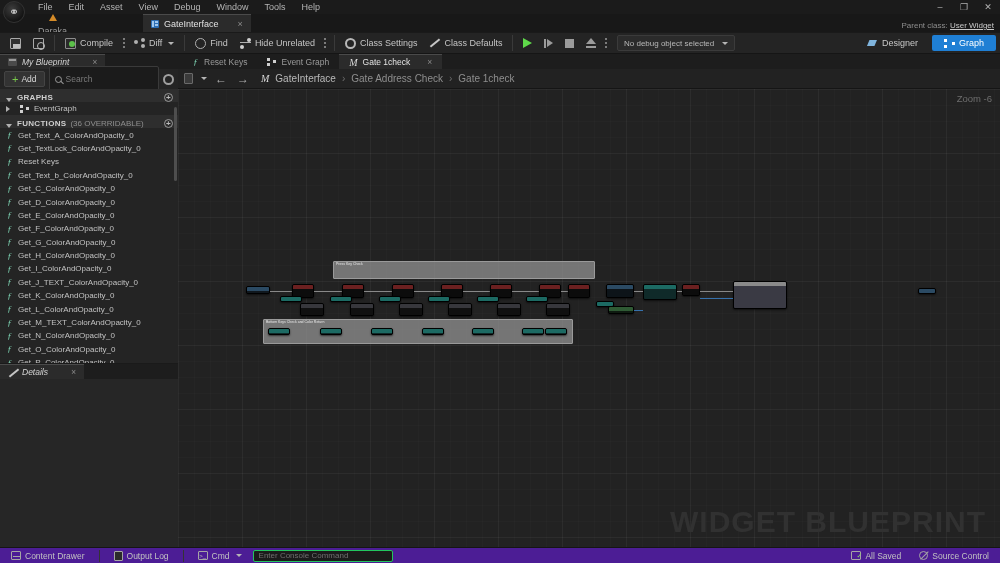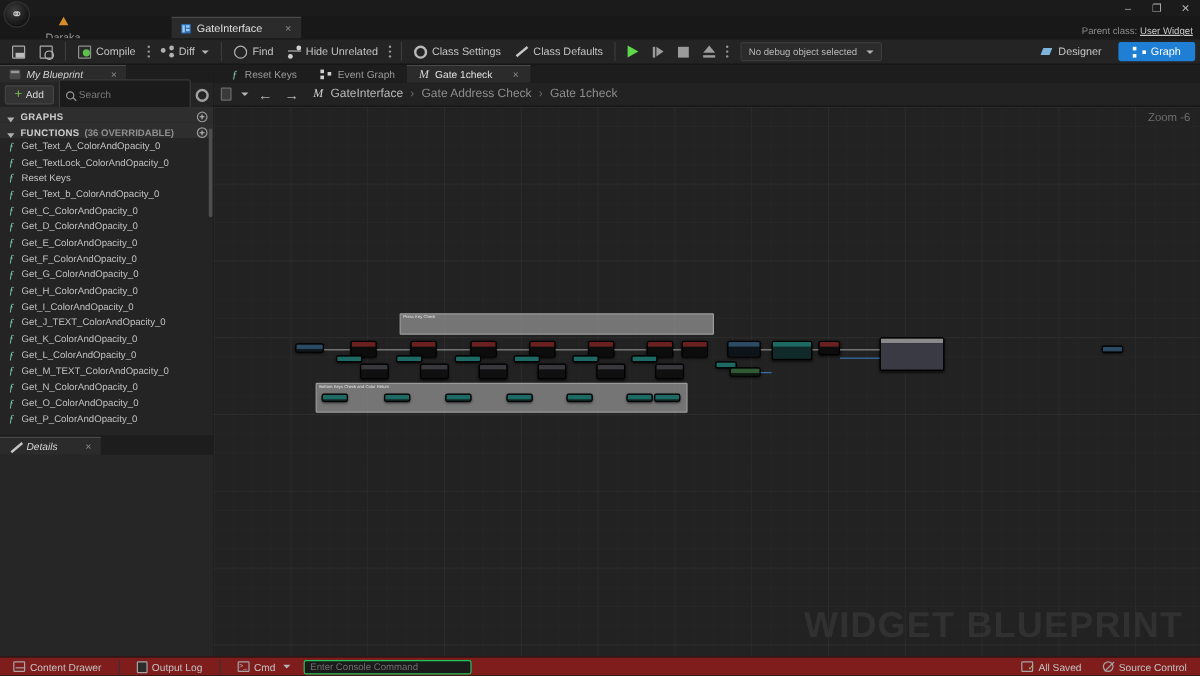--- a/index.html
+++ b/index.html
@@ -115,21 +115,21 @@
     display:flex;align-items:center;gap:4px;padding:0 5px;}
   .searchbox .ph{font-size:8.5px;color:#7a7a7a;}
   .mag{width:7px;height:7px;border:1.3px solid #9a9a9a;border-radius:50%;position:relative;flex:none;}
   .mag:after{content:"";position:absolute;right:-3px;bottom:-2px;width:4px;height:1.3px;background:#9a9a9a;
     transform:rotate(45deg);}
   .gearsm{width:11px;height:11px;border-radius:50%;border:2px solid #a0a0a0;flex:none;}
 
   .scroller{flex:1;overflow:hidden;position:relative;}
   .section{height:13px;background:#2e2e2e;display:flex;align-items:flex-end;padding:0 6px;
     font-size:8px;font-weight:bold;color:#cfcfcf;letter-spacing:.3px;position:relative;}
-  .section .sub{font-weight:bold;color:#8f8f8f;margin-left:4px;letter-spacing:0;}
+  .section .sub{font-weight:normal;color:#8f8f8f;margin-left:4px;letter-spacing:0;}
   .arrow-d{width:0;height:0;border-left:3px solid transparent;border-right:3px solid transparent;
      border-top:4px solid #b0b0b0;margin-right:5px;}
   .arrow-r{width:0;height:0;border-top:3px solid transparent;border-bottom:3px solid transparent;
      border-left:4px solid #b0b0b0;margin-right:5px;}
   .circplus{position:absolute;right:5px;width:9px;height:9px;border-radius:50%;border:1px solid #9a9a9a;
     display:flex;align-items:center;justify-content:center;font-size:8px;color:#bdbdbd;line-height:7px;}
   .row{height:13.4px;display:flex;align-items:center;padding:0 6px;font-size:8px;color:#c2c2c2;gap:5px;}
   .fx{color:#7fd6b5;font-family:"Liberation Serif",serif;font-style:italic;font-size:9px;width:7px;text-align:center;flex:none;}
   .i-graph{width:9px;height:8px;position:relative;flex:none;}
   .i-graph i{position:absolute;width:3px;height:3px;background:#cfcfcf;display:block;}
@@ -175,21 +175,21 @@
       box-shadow:0 1px 2px rgba(0,0,0,.6);overflow:hidden;}
   .nd .hd{height:4px;width:100%;}
   .nd .bd{height:100%;background:#0c0c0c;position:relative;}
   .comment{position:absolute;border:1px solid #9a9a9a;background:rgba(168,168,168,.62);border-radius:1px;}
   .comment .ct{font-size:3.5px;color:#e8e8e8;padding:0 2px;line-height:5px;white-space:nowrap;overflow:hidden;}
   .wire{position:absolute;height:1px;background:#9a9a9a;opacity:.85;}
   .wire.cy{background:#25b6a4;}
   .wire.bl{background:#3a7fc4;}
 
   
-  .status{height:16px;background:#7f1d1d;border-top:1px solid #151515;display:flex;align-items:center;
+  .status{height:16px;background:#4c1d95;border-top:1px solid #151515;display:flex;align-items:center;
     padding:0 4px;gap:4px;flex:none;position:relative;text-align:center;}
   .sbtn{display:flex;align-items:center;gap:4px;padding:1px 7px;font-size:8.5px;color:#c2c2c2;border-radius:2px;}
   .vsep{width:1px;height:12px;background:#343434;margin:0 3px;}
   .cmdinput{height:12px;width:140px;background:#1b1b1b;border:1px solid #22c55e;border-radius:2px;
     display:flex;align-items:center;padding:0 5px;font-size:8px;color:#6f6f6f;
     font-family:Liberation Sans, sans-serif;}
   .statright{position:absolute;right:4px;display:flex;align-items:center;gap:4px;}
   .i-drawer{width:10px;height:9px;border:1px solid #a5a5a5;border-radius:1px;position:relative;}
   .i-drawer:after{content:"";position:absolute;left:1px;top:4px;width:8px;height:1px;background:#a5a5a5;}
   .i-log{width:9px;height:10px;border:1px solid #a5a5a5;border-radius:1px;background:#2b2b2b;}
@@ -201,20 +201,30 @@
   .i-sc:after{content:"";position:absolute;left:-1px;top:3px;width:11px;height:1.2px;background:#a5a5a5;
     transform:rotate(-45deg);}
 </style>
 </head>
 <body>
 
 <div class="app">
 
   <div class="menubar">
     <div class="ue-logo">⚭</div>
+    <div class="menu-items">
+      <span>File</span>
+      <span>Edit</span>
+      <span>Asset</span>
+      <span>View</span>
+      <span>Debug</span>
+      <span>Window</span>
+      <span>Tools</span>
+      <span>Help</span>
+    </div>
     <div class="wincontrols">
       <div>–</div>
       <div>❐</div>
       <div class="cls">✕</div>
     </div>
   </div>
 
   <div class="tabrow">
     <div class="atab first">
       <span class="tri"></span>
@@ -339,20 +349,29 @@
           <span class="ph">Search</span>
         </div>
         <div class="gearsm"></div>
       </div>
 
       <div class="scroller">
         <div class="section">
           <span class="arrow-d"></span>
           <span>GRAPHS</span>
           <span class="circplus">+</span>
+        </div>
+        <div class="row">
+          <span class="arrow-r"></span>
+          <span class="i-graph">
+              <i></i>
+              <i></i>
+              <i></i>
+            </span>
+          <span>EventGraph</span>
         </div>
         <div class="section">
           <span class="arrow-d"></span>
           <span>FUNCTIONS</span>
           <span class="sub">(36 OVERRIDABLE)</span>
           <span class="circplus">+</span>
         </div>
         <div id="fnlist">
             <div class="row">
               <span class="fx">ƒ</span>

